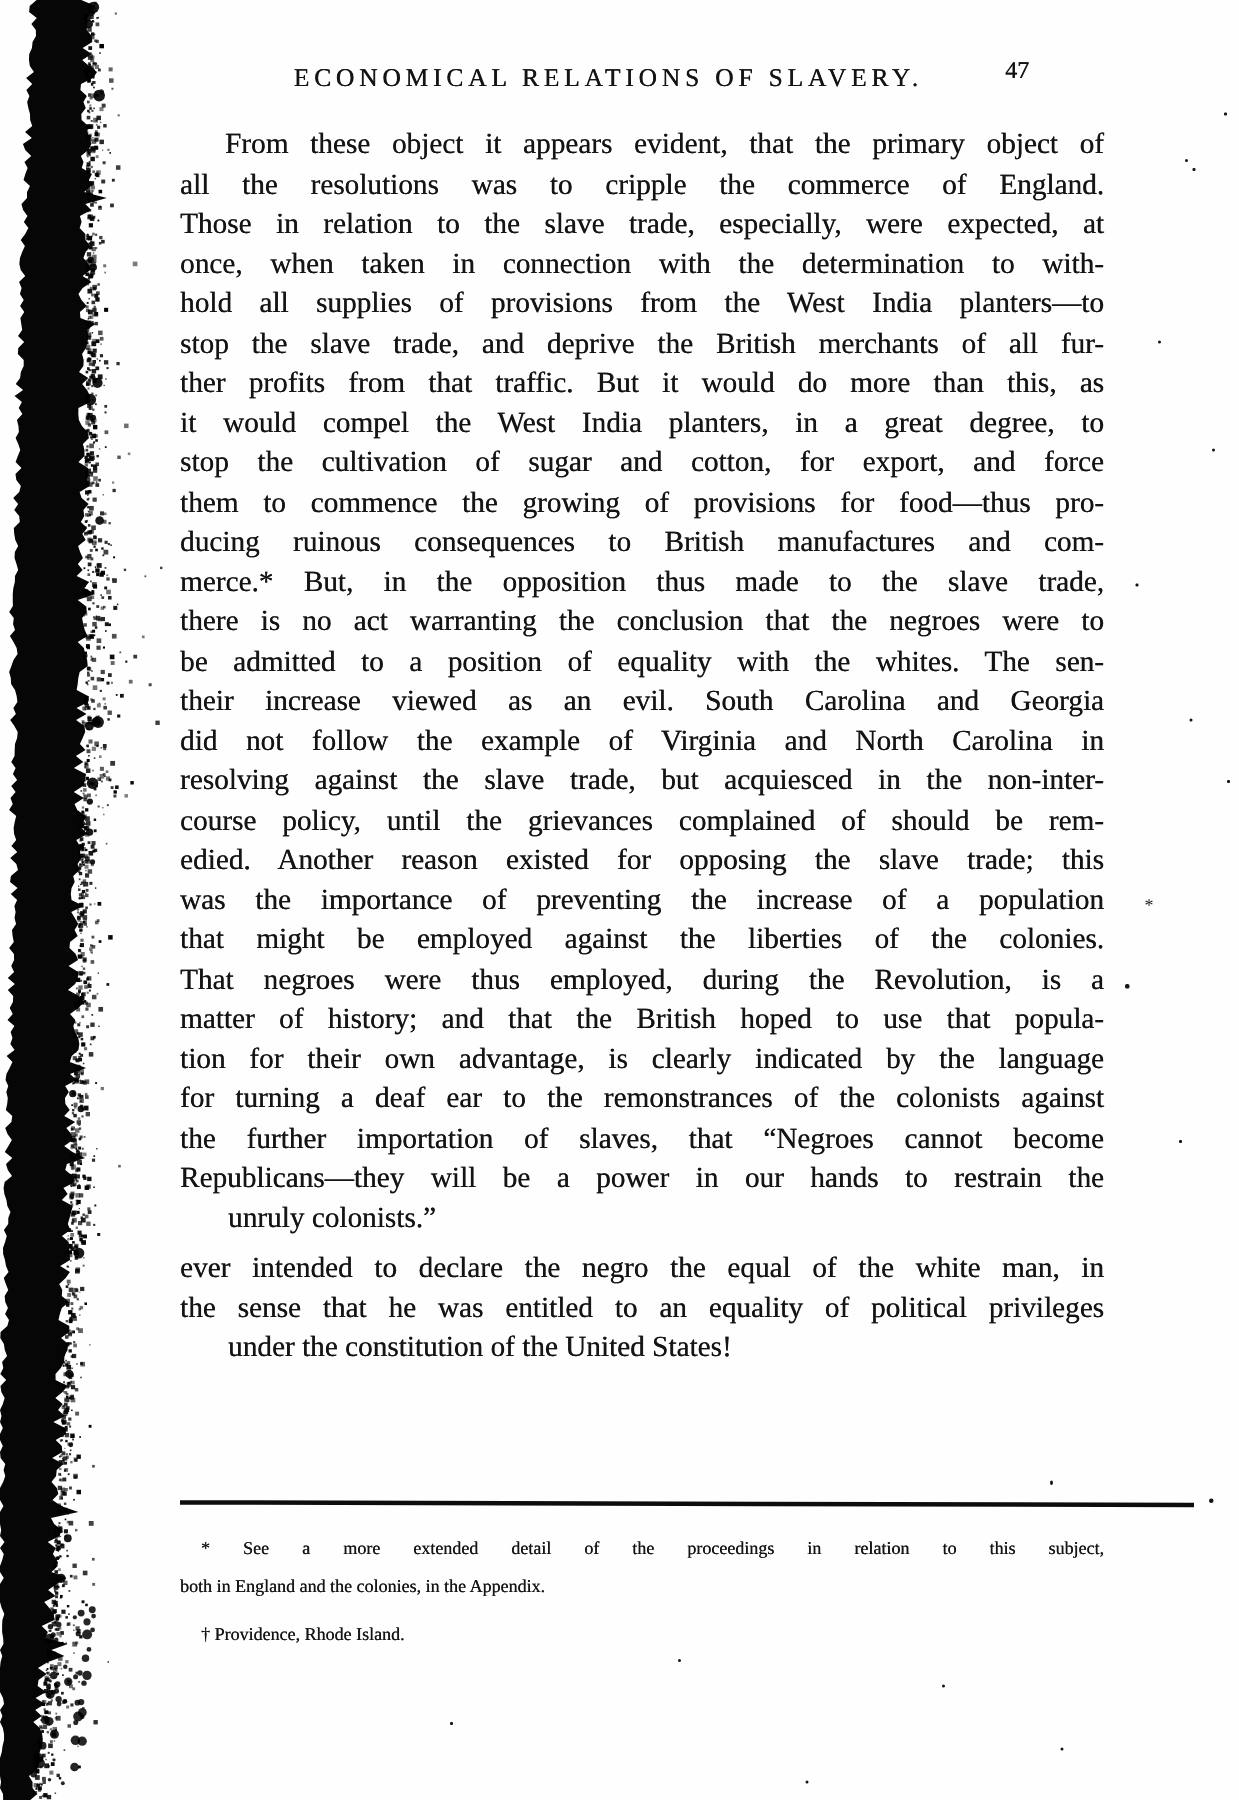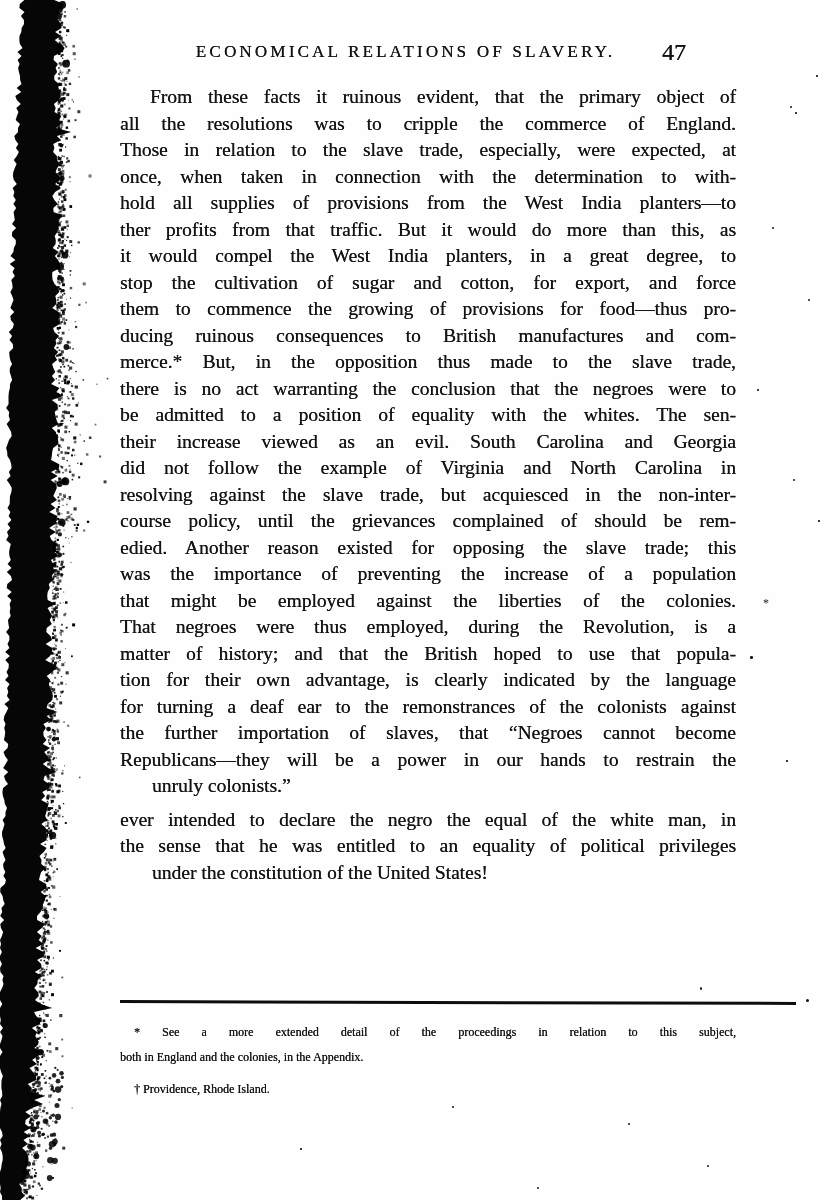--- a/index.html
+++ b/index.html
@@ -5,21 +5,21 @@
   html,body{margin:0;padding:0;background:#ffffff;}
   body{width:826px;height:1200px;overflow:hidden;position:relative;
        font-family:"Liberation Serif","DejaVu Serif",serif;color:#141414;}
   .page{position:absolute;inset:0;background:#fefefe;}
   .gutter{position:absolute;left:0;top:0;width:110px;height:1200px;}
   .content{position:absolute;left:120px;top:0;width:616px;height:1024px;}
   .header{position:absolute;top:42px;left:0;width:616px;padding-right:45px;
           box-sizing:border-box;text-align:center;font-size:17px;
           letter-spacing:3.2px;white-space:nowrap;
           text-shadow:0.25px 0 0 #222;}
-  .pageno{position:absolute;right:50px;top:-3px;font-size:24px;letter-spacing:0;
+  .pageno{position:absolute;right:50px;top:-3px;font-size:16px;letter-spacing:0;
           text-shadow:0.3px 0 0 #222;}
   .bodytext{position:absolute;top:84px;left:0;width:616px;font-size:19.5px;
             text-shadow:0.22px 0 0 #2a2a2a;}
   .para{margin:0;}
   .para + .para{margin-top:7px;}
   .line{line-height:26.5px;text-align:justify;text-align-last:justify;}
   .line.indent{text-indent:30px;}
   .line.last{text-align-last:left;margin-left:32px;}
   .rule{position:absolute;top:1001px;left:0;width:676px;height:2.5px;
         background:#0d0d0d;transform:rotate(0.15deg);}
@@ -1617,25 +1617,26 @@
 
   <div class="content">
 
     <div class="header">
       <span>ECONOMICAL RELATIONS OF SLAVERY.</span>
       <span class="pageno">47</span>
     </div>
 
     <div class="bodytext" id="body">
         <div class="para">
-          <div class="line indent">From these facts it ruinous evident, that the primary object of</div>
+          <div class="line indent">From these object it appears evident, that the primary object of</div>
           <div class="line">all the resolutions was to cripple the commerce of England.</div>
           <div class="line">Those in relation to the slave trade, especially, were expected, at</div>
           <div class="line">once, when taken in connection with the determination to with-</div>
           <div class="line">hold all supplies of provisions from the West India planters—to</div>
+          <div class="line">stop the slave trade, and deprive the British merchants of all fur-</div>
           <div class="line">ther profits from that traffic. But it would do more than this, as</div>
           <div class="line">it would compel the West India planters, in a great degree, to</div>
           <div class="line">stop the cultivation of sugar and cotton, for export, and force</div>
           <div class="line">them to commence the growing of provisions for food—thus pro-</div>
           <div class="line">ducing ruinous consequences to British manufactures and com-</div>
           <div class="line">merce.* But, in the opposition thus made to the slave trade,</div>
           <div class="line">there is no act warranting the conclusion that the negroes were to</div>
           <div class="line">be admitted to a position of equality with the whites. The sen-</div>
           <div class="line">their increase viewed as an evil. South Carolina and Georgia</div>
           <div class="line">did not follow the example of Virginia and North Carolina in</div>

